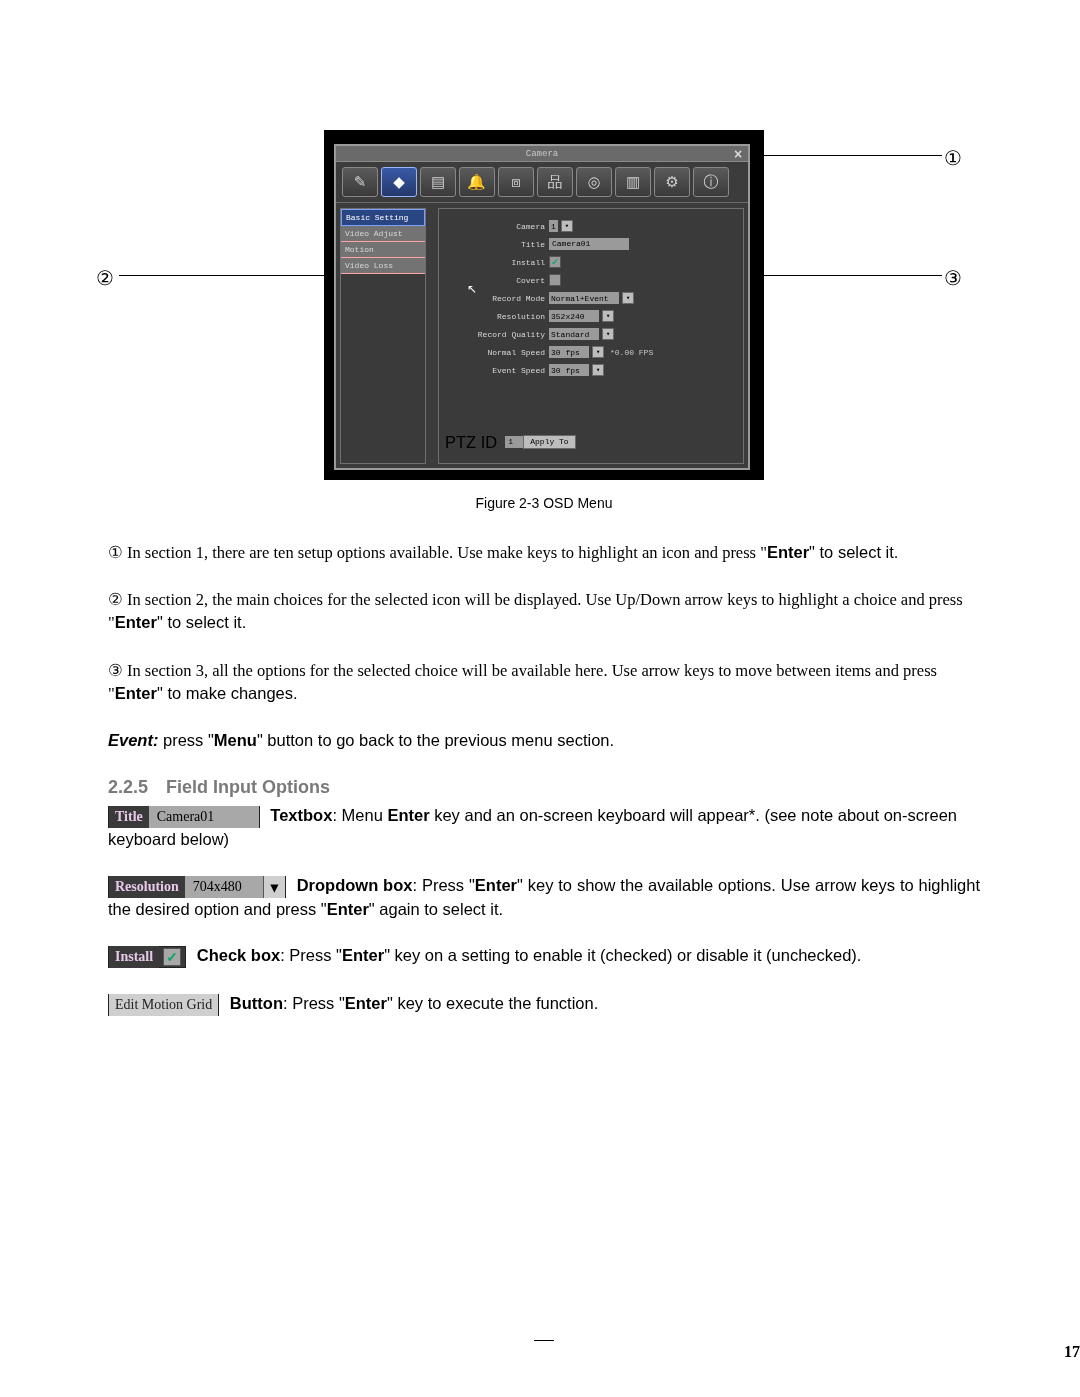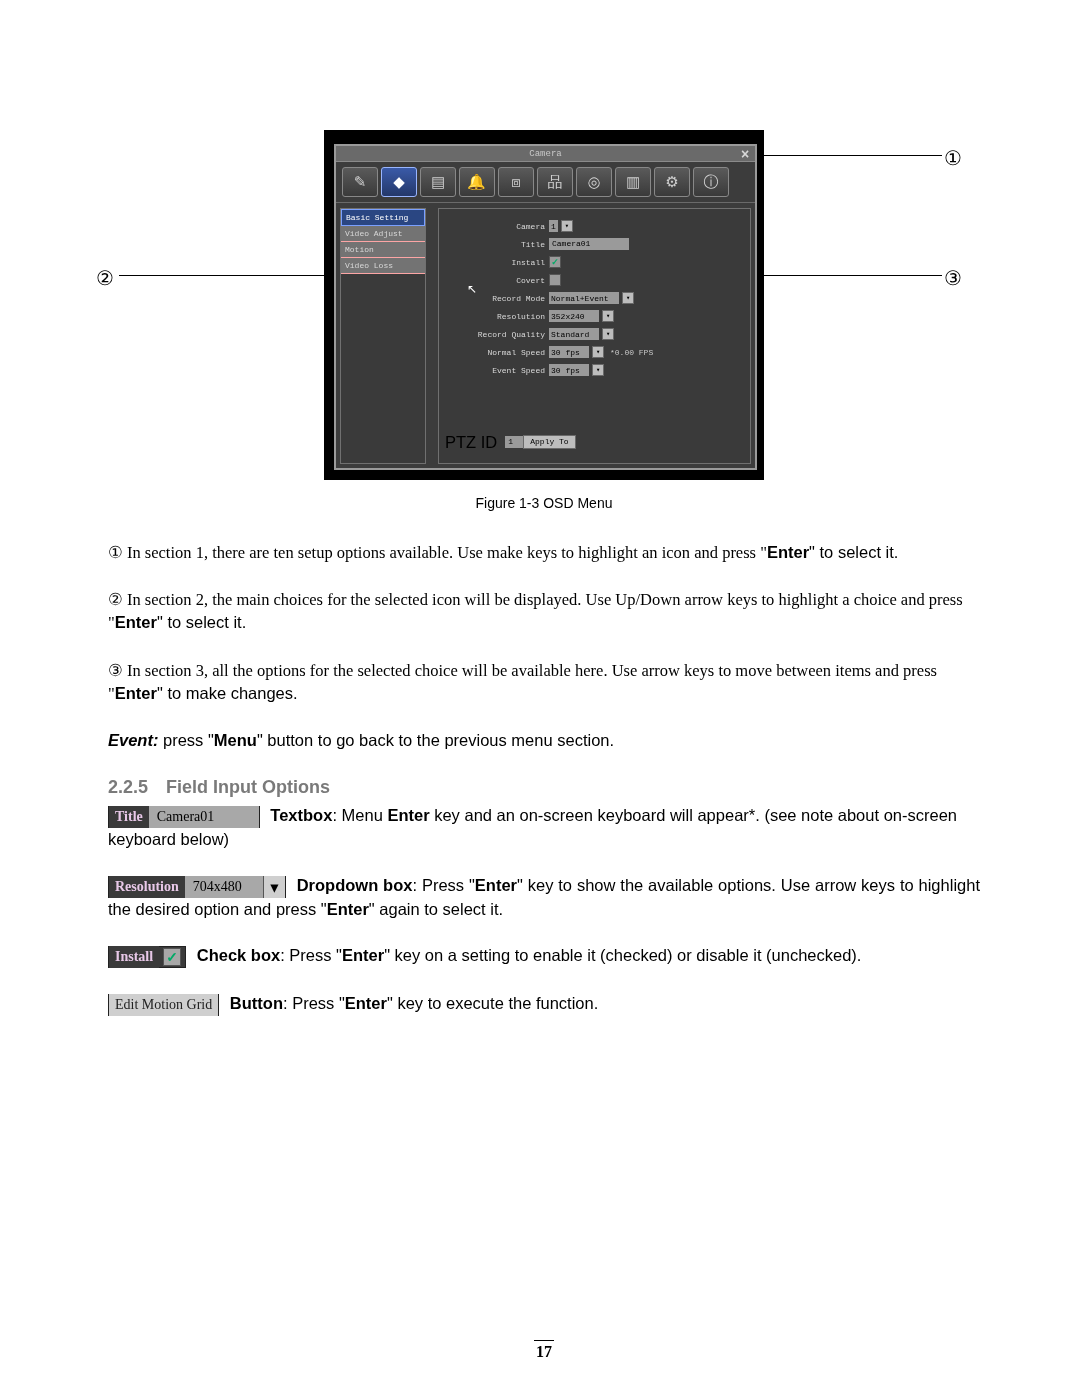--- a/index.html
+++ b/index.html
@@ -23,21 +23,21 @@
   .figwrap {
     position: relative;
     width: 640px;
     margin: 0 auto 12px auto;
   }
   .osd-outer {
     width: 440px;
     height: 350px;
     margin: 0 auto;
     background: #000;
-    padding: 14px 7px 10px 10px;
+    padding: 14px 14px 10px 10px;
     position: relative;
   }
   .osd-panel {
     background: #3c3c3c;
     border: 2px solid #9a9a9a;
     height: 100%;
     position: relative;
   }
   .osd-titlebar {
     height: 16px;
@@ -226,21 +226,21 @@
   }
   .chip.btn { background: #cfcfcf; }
   .chip.btn .cl { background: #cfcfcf; color: #222; font: 14px/22px "Georgia", serif; }
 
   .just { text-align: justify; }
 
   .pagenum {
     position: absolute;
     bottom: 36px;
     left: 8px; right: 0;
-    text-align: center;
+    text-align: right;
     font: bold 16px "Times New Roman", serif;
   }
   .pagenum .rule {
     display: block;
     width: 20px; height: 1px;
     background: #000;
     margin: 0 auto 2px auto;
   }
 </style>
 </head>
@@ -358,21 +358,21 @@
                 <span class="ftxt" style="width:18px;">1</span>
               </span>
               <span class="fbtn">Apply To</span>
             </div>
           </div>
         </div>
       </div>
     </div>
   </div>
 
-  <div class="figcap">Figure 1-3 OSD Menu</div>
+  <div class="figcap">Figure 2-3 OSD Menu</div>
 
   <p class="para">
     <span class="circ">① In section 1, there are ten setup options available. Use make keys to highlight an icon and press "</span><b>Enter</b><span>" to select it.</span>
   </p>
 
   <p class="para">
     <span class="circ">② In section 2, the main choices for the selected icon will be displayed. Use Up/Down arrow keys to highlight a choice and press "</span><b>Enter</b><span>" to select it.</span>
   </p>
 
   <p class="para">

